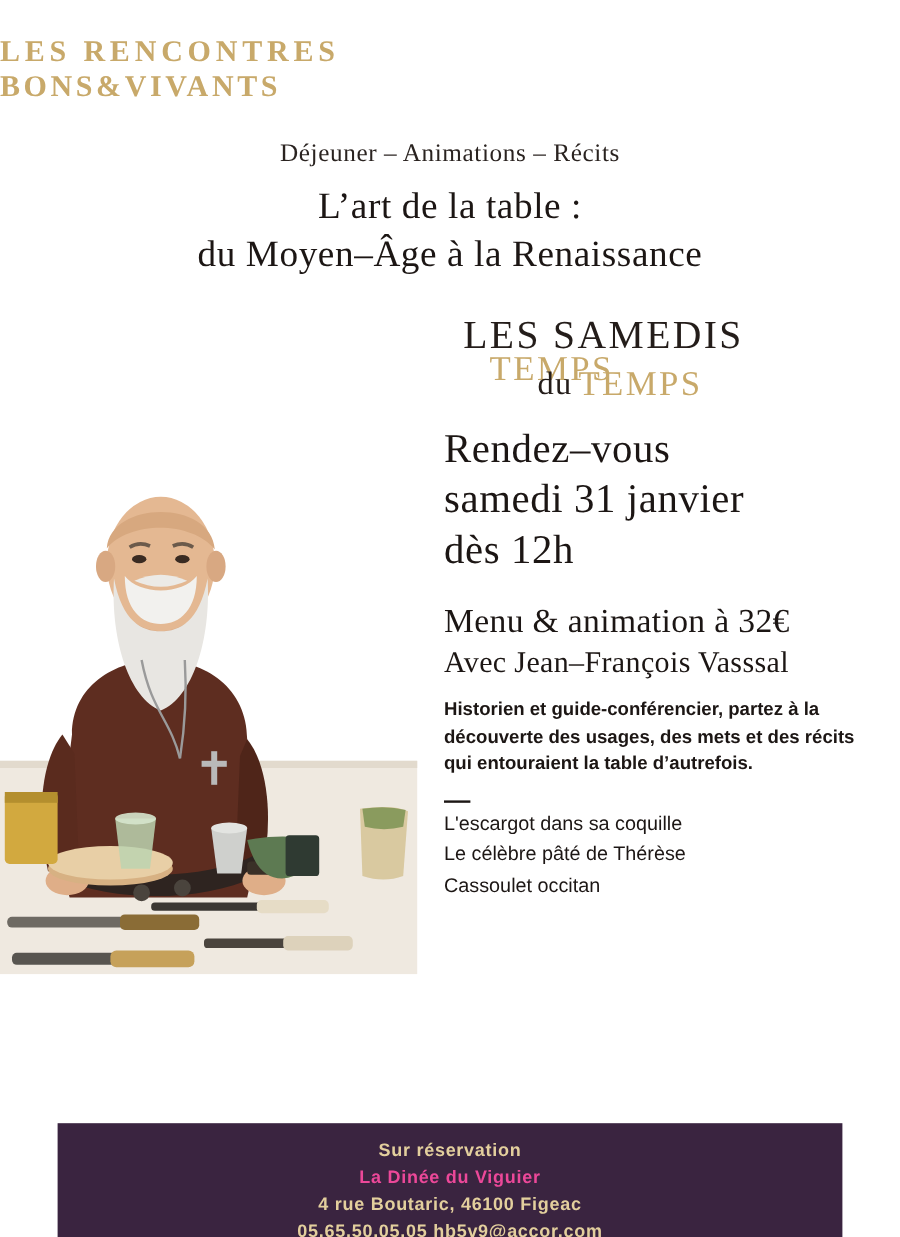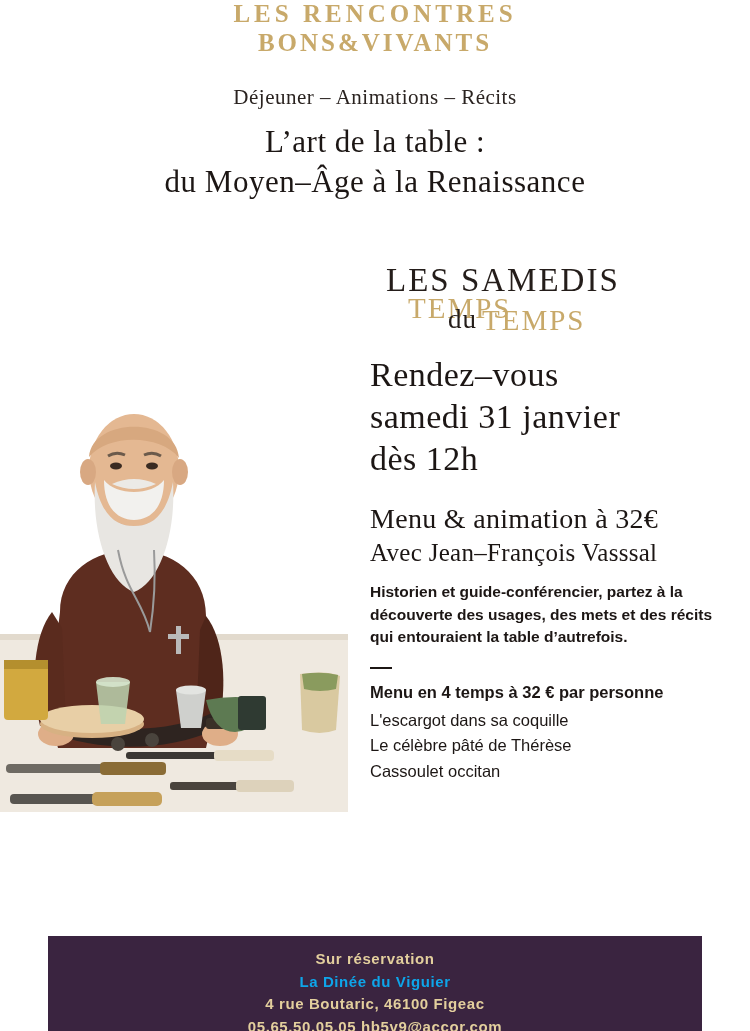--- a/index.html
+++ b/index.html
@@ -12,21 +12,22 @@
   }
   .poster {
     position: relative;
     width: 750px;
     height: 1031px;
     background: #ffffff;
   }
 
   
   .brand {
-    text-align: center;
+    text-align: left;
+    padding-top: 30px;
     color: #c8a96a;
     letter-spacing: 3px;
   }
   .brand-line1 {
     font-size: 25px;
     font-weight: 700;
     letter-spacing: 4px;
     line-height: 1.15;
   }
   .brand-line2 {
@@ -175,21 +176,21 @@
     color: #e9d9a8;
     text-align: center;
     padding-top: 12px;
     font-family: "Liberation Sans", sans-serif;
     font-weight: 700;
     font-size: 15px;
     line-height: 1.5;
     letter-spacing: 0.6px;
   }
   .footer .f1 { color: #e3cf9d; }
-  .footer .f2 { color: #0ea5e9; }
+  .footer .f2 { color: #ec4899; }
   .footer .f3 { color: #e3cf9d; }
   .footer .f4 { color: #e3cf9d; }
 </style>
 </head>
 <body>
 
 <div class="poster">
 
   <div class="brand">
     <div class="brand-line1">LES RENCONTRES</div>
@@ -297,21 +298,20 @@
       <div>dès 12h</div>
     </div>
 
     <div class="menuprice">Menu &amp; animation à 32€</div>
     <div class="speaker">Avec Jean–François Vasssal</div>
 
     <div class="desc">Historien et guide-conférencier, partez à la découverte des usages, des mets et des récits qui entouraient la table d’autrefois.</div>
 
     <div class="rule"></div>
 
-    <div class="menu-head">Menu en 4 temps  à 32 € par personne</div>
     <ul class="menu-list">
       <li>L'escargot dans sa coquille</li>
       <li>Le célèbre pâté de Thérèse</li>
       <li>Cassoulet occitan</li>
     </ul>
   </div>
 
   <div class="footer">
     <div class="f1">Sur réservation</div>
     <div class="f2">La Dinée du Viguier</div>

